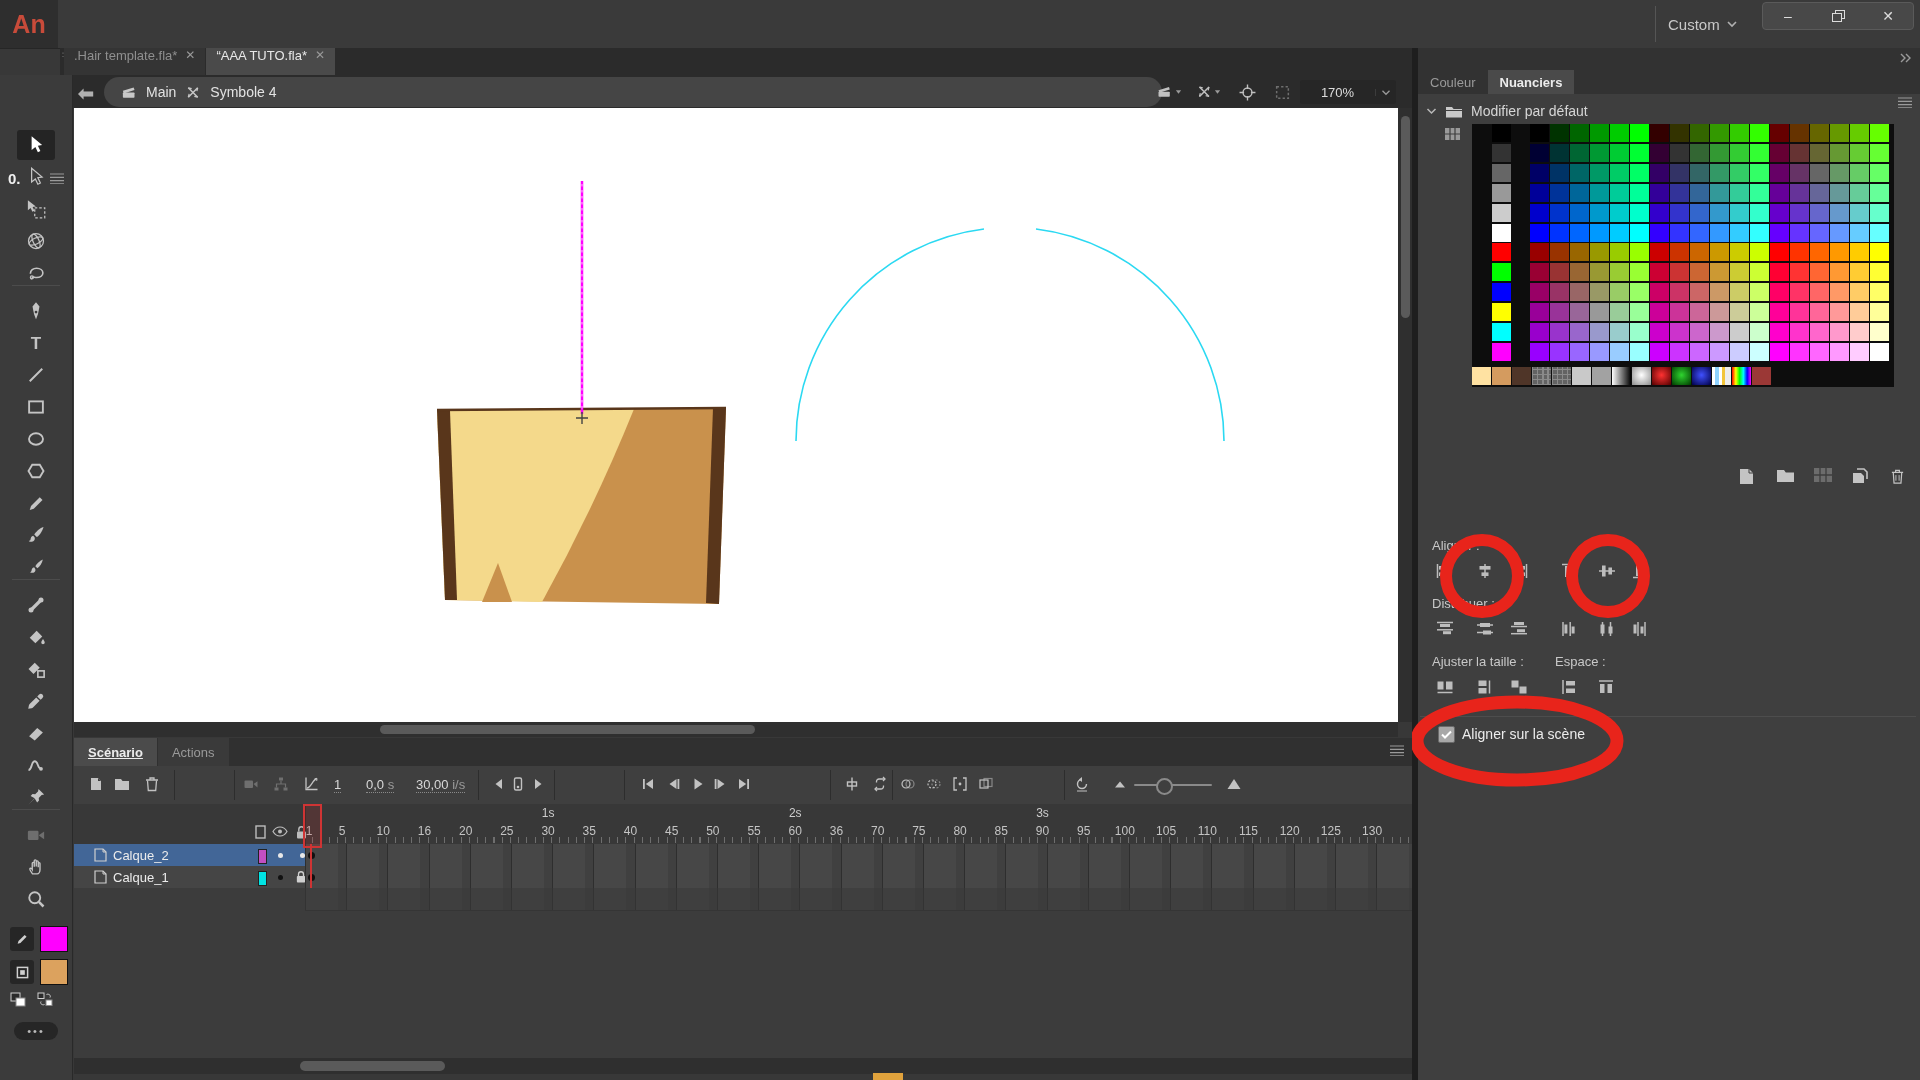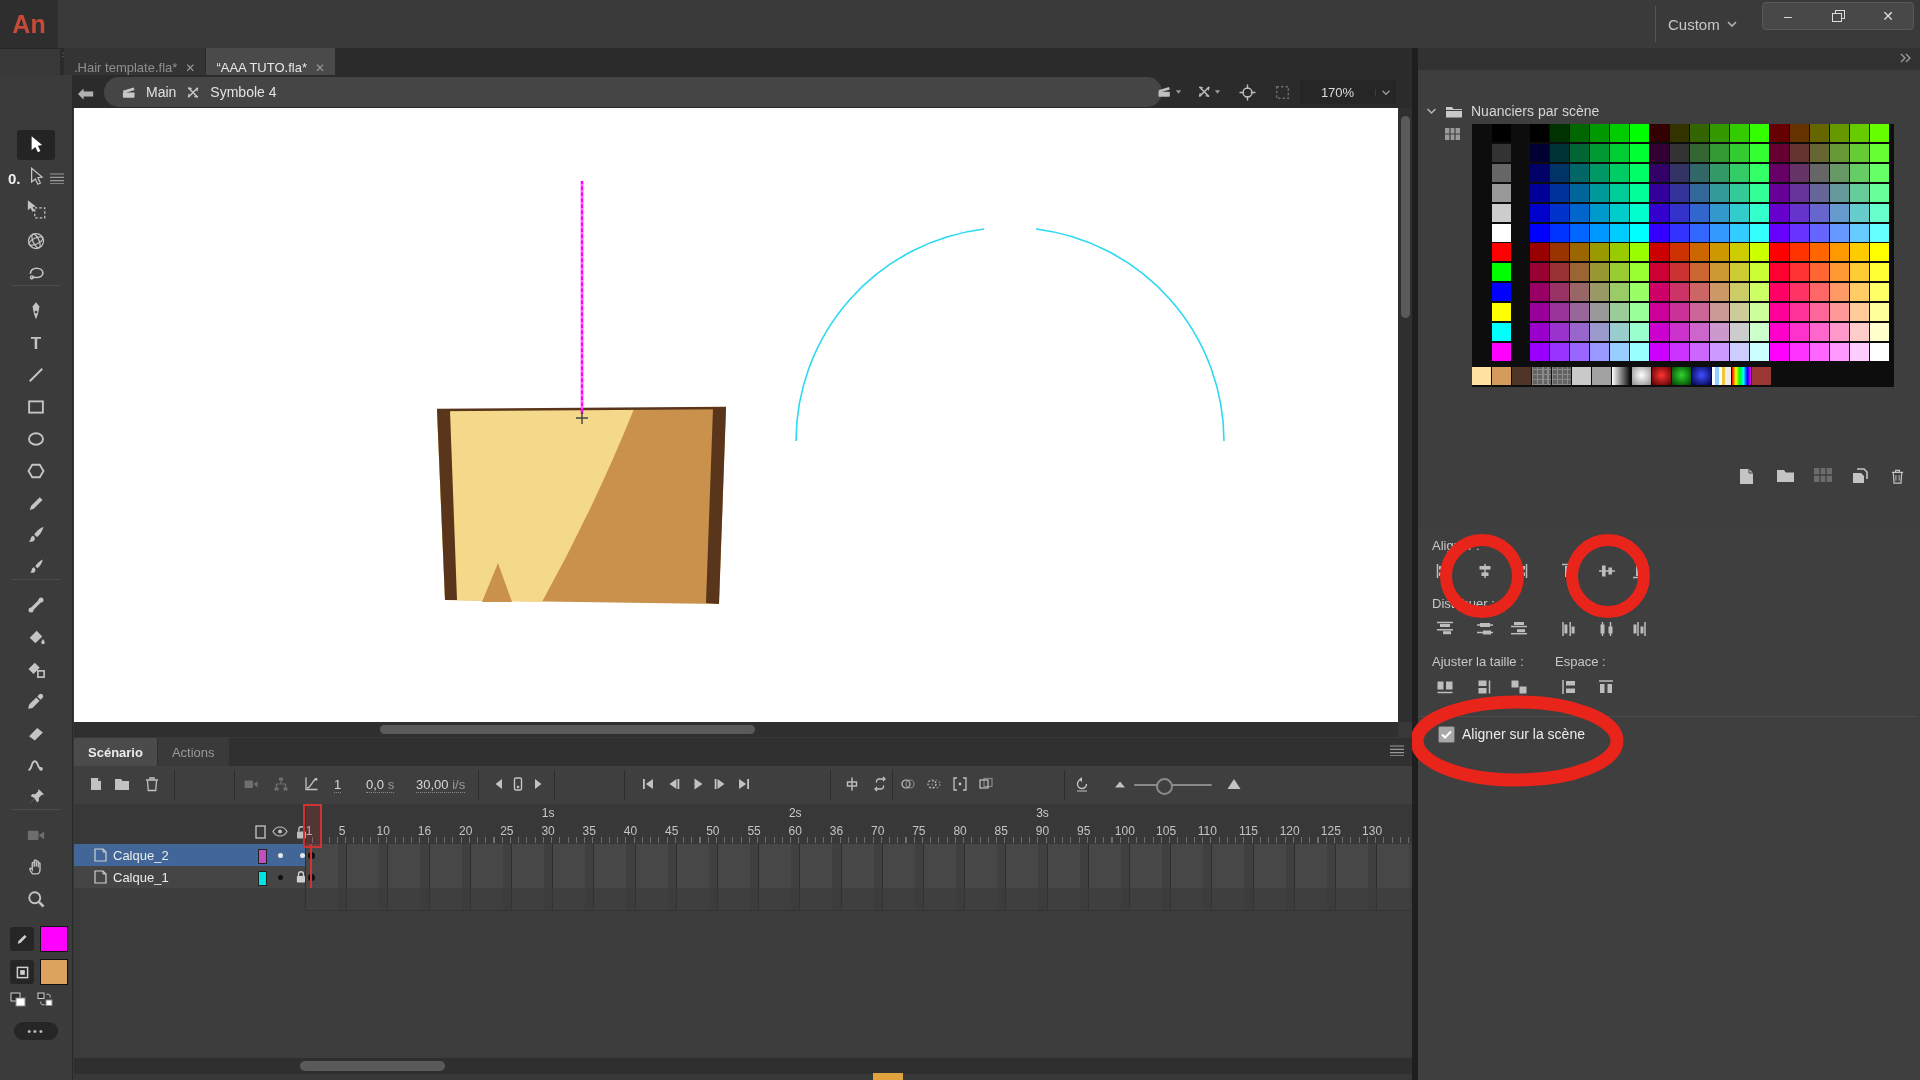--- a/index.html
+++ b/index.html
@@ -13,21 +13,21 @@
   #menus{left:62px;top:0;height:48px;}
   .menu-item{padding:0 15px;height:48px;display:flex;align-items:center;font-size:15px;color:#d6d6d6;cursor:default;}
   #ws-divider{left:1655px;top:6px;width:1px;height:36px;background:#555;}
   #workspace{left:1668px;top:0;height:48px;gap:7px;color:#c8c8c8;font-size:15px;}
   #winbtns{right:6px;top:2px;height:26px;background:#484848;border:1px solid #5a5a5a;border-radius:4px;display:flex;}
   .winbtn{width:50px;height:26px;display:flex;align-items:center;justify-content:center;color:#dcdcdc;font-size:14px;}
   
   #header-dark{left:60px;top:48px;width:1352px;height:60px;background:#2b2b2b;}
   #grip-tl{left:62px;top:50px;color:#777;font-size:9px;letter-spacing:1px;}
   #doctabs{left:64px;top:48px;height:27px;}
-  .doctab{height:27px;padding:0 10px;display:flex;align-items:flex-end;gap:8px;font-size:13px;background:#343434;color:#8f8f8f;margin-right:1px;}
+  .doctab{height:27px;padding:0 10px;display:flex;align-items:flex-start;gap:8px;font-size:13px;background:#343434;color:#8f8f8f;margin-right:1px;}
   .doctab.active{background:#4a4a4a;color:#e8e8e8;}
   .doctab .close{font-size:12px;color:#9a9a9a;}
   #editbar-back{left:78px;top:82px;color:#b0b0b0;font-size:19px;font-weight:bold;}
   #editbar-pill{left:104px;top:77px;width:1042px;height:30px;background:#454545;border-radius:15px;padding-left:16px;gap:9px;}
   .eb-label{font-size:14px;color:#e2e2e2;}
   #editbar-icons{left:1156px;top:77px;height:30px;gap:6px;}
   .eb-ic{display:flex;align-items:center;color:#c0c0c0;}
   .eb-ic .car{margin-left:1px;color:#9a9a9a;}
   #zoom-select{left:1300px;top:80px;width:96px;height:24px;background:#262626;border-radius:3px;color:#dcdcdc;font-size:13px;display:flex;align-items:center;}
   #zoom-select .val{flex:1;text-align:center;}
@@ -46,21 +46,21 @@
   
   #canvas{left:74px;top:108px;width:1324px;height:614px;background:#ffffff;}
   #hscroll-canvas{left:74px;top:722px;width:1324px;height:15px;background:#2f2f2f;}
   #hscroll-canvas .thumb{position:absolute;left:306px;top:3px;width:375px;height:9px;background:#5a5a5a;border-radius:5px;}
   #vscroll-canvas{left:1398px;top:108px;width:14px;height:614px;background:#2f2f2f;}
   #vscroll-canvas .thumb{position:absolute;left:2.5px;top:8px;width:9px;height:202px;background:#5a5a5a;border-radius:5px;}
   
   #timeline{left:74px;top:738px;width:1338px;height:342px;background:#383838;}
   #tl-tabs{left:0;top:0;width:1338px;height:28px;background:#303030;}
   .tl-tab{height:28px;padding:0 14px;display:flex;align-items:center;font-size:13px;color:#9a9a9a;background:#3a3a3a;margin-right:1px;}
-  .tl-tab.active{background:#4b4b4b;color:#ececec;font-weight:bold;}
+  .tl-tab.active{background:#4b4b4b;color:#ececec;font-weight:bold;text-decoration:underline;}
   #tl-menu-ic{position:absolute;right:8px;top:7px;color:#9a9a9a;}
   #tl-toolbar{left:0;top:28px;width:1338px;height:38px;background:#3f3f3f;border-bottom:1px solid #2d2d2d;}
   .tli{position:absolute;top:10px;color:#c2c2c2;}
   .tli.dim{color:#6f6f6f;}
   .tl-num{position:absolute;top:12px;font-size:13px;color:#d8d8d8;border-bottom:1px dotted #8a8a8a;line-height:14px;}
   .tl-unit{color:#9a9a9a;border-bottom:none;}
   .tl-vdiv{position:absolute;top:4px;width:1px;height:30px;background:#2d2d2d;}
   #tl-slider{position:absolute;top:18px;left:1060px;width:78px;height:2px;background:#8a8a8a;border-radius:1px;}
   #tl-knob{position:absolute;top:12px;left:1082px;width:13px;height:13px;border:2px solid #8a8a8a;border-radius:50%;background:#3f3f3f;}
   #tl-ruler{left:0;top:66px;width:1338px;height:40px;background:#383838;border-bottom:1px solid #2a2a2a;}
@@ -682,33 +682,42 @@
 
   <div id="panel-divider" class="abs"></div>
   <div id="rightpanel" class="abs">
     <div id="rp-topstrip" class="abs">
       <span id="rp-collapse">
           <svg width="14" height="12" viewBox="0 0 14 12">
             <path d="M3 2l4 4-4 4M8 2l4 4-4 4" fill="none" stroke="#9a9a9a" stroke-width="1.4"></path>
           </svg>
         </span>
     </div>
+    <div id="rp-tabs" class="abs flex">
+      <span class="rp-menu-ic" style="top:27px">
+          <svg width="14" height="11" viewBox="0 0 14 11">
+            <path d="M0 1h14M0 4.3h14M0 7.6h14M0 10.9h14" stroke="#9a9a9a" stroke-width="1.2"></path>
+          </svg>
+        </span>
+    <span class="rp-tab">Couleur</span>
+        <span class="rp-tab active">Nuanciers</span>
+      </div>
     <div id="sw-header" class="abs flex">
       <span>
           <svg width="11" height="8" viewBox="0 0 10 8">
             <path d="M1 2l4 4 4-4" fill="none" stroke="#b8b8b8" stroke-width="1.5"></path>
           </svg>
         </span>
       <span>
           <svg width="18" height="13" viewBox="0 0 18 13">
             <path d="M1 2h6l1.6 2H17v8.5H1z" fill="#c9c9c9"></path>
             <path d="M1 5.5h16" stroke="#3e3e3e"></path>
           </svg>
         </span>
-      <span>Nuanciers par scène</span>
+      <span>Modifier par défaut</span>
     </div>
     <span id="sw-viewicon" class="abs">
         <svg width="15" height="12" viewBox="0 0 15 12">
           <rect x="0" y="0" width="15" height="12" fill="#9a9a9a"></rect>
           <path d="M5 0v12M10 0v12M0 6h15" stroke="#3e3e3e" stroke-width="1.2"></path>
         </svg>
       </span>
     <div id="swatchblock" class="abs">
         <div class="sw" style="left:20px;top:0px;background:#000000"></div>
         <div class="sw" style="left:20px;top:19.9px;background:#333333"></div>

